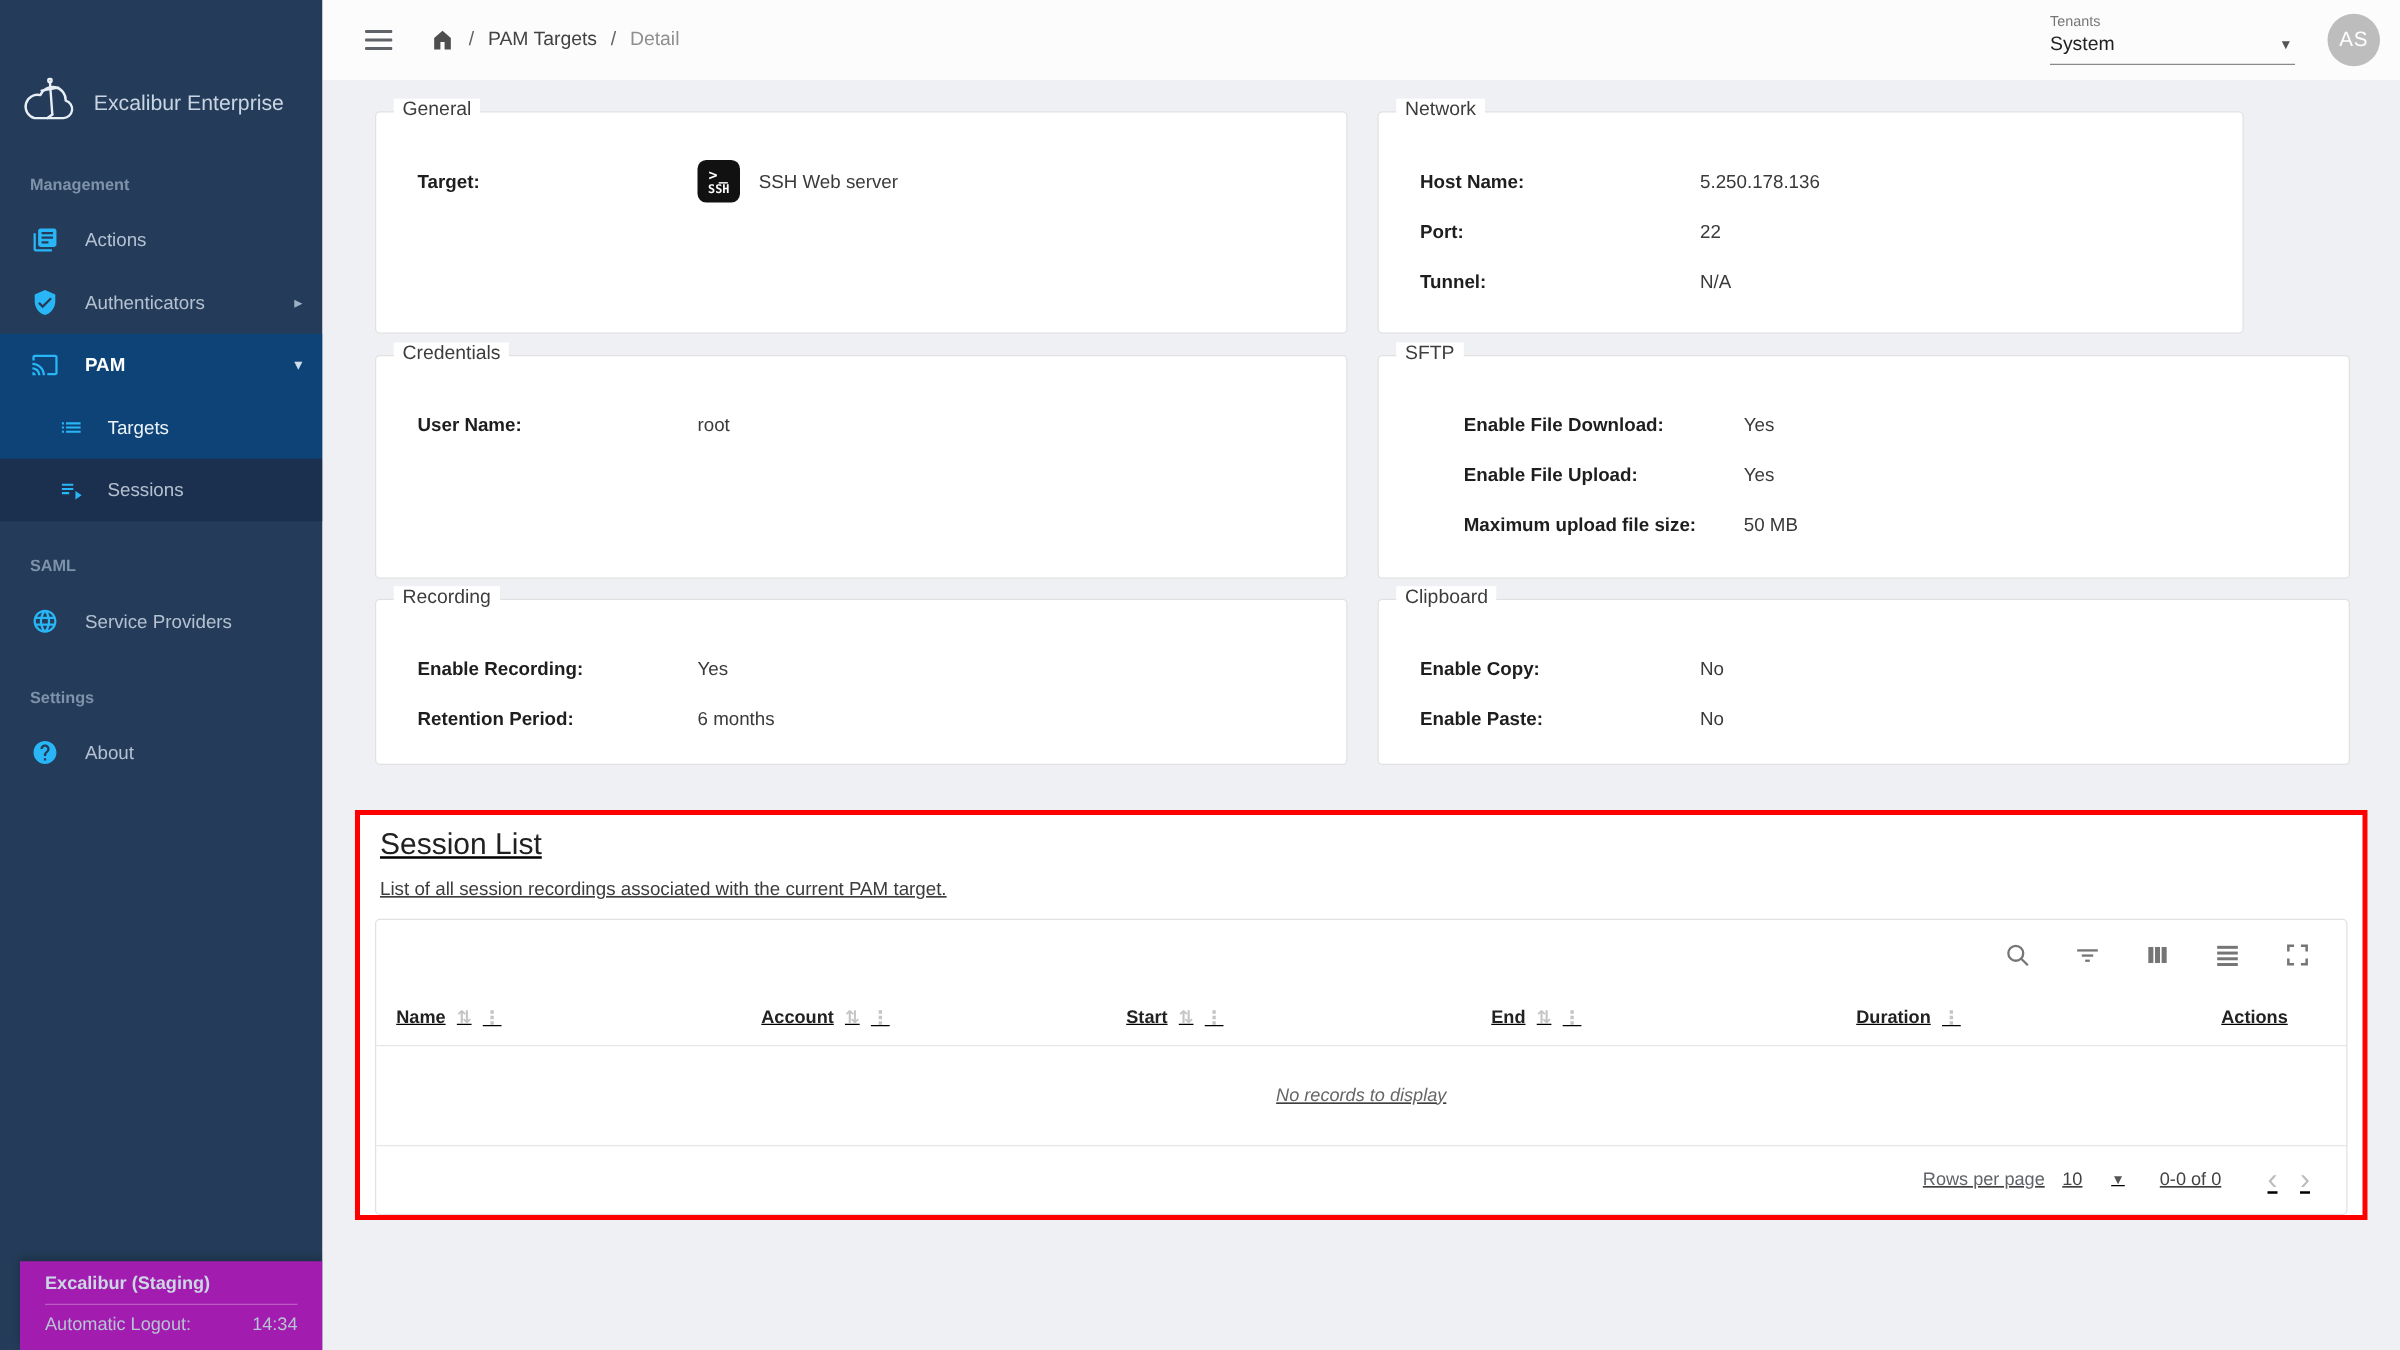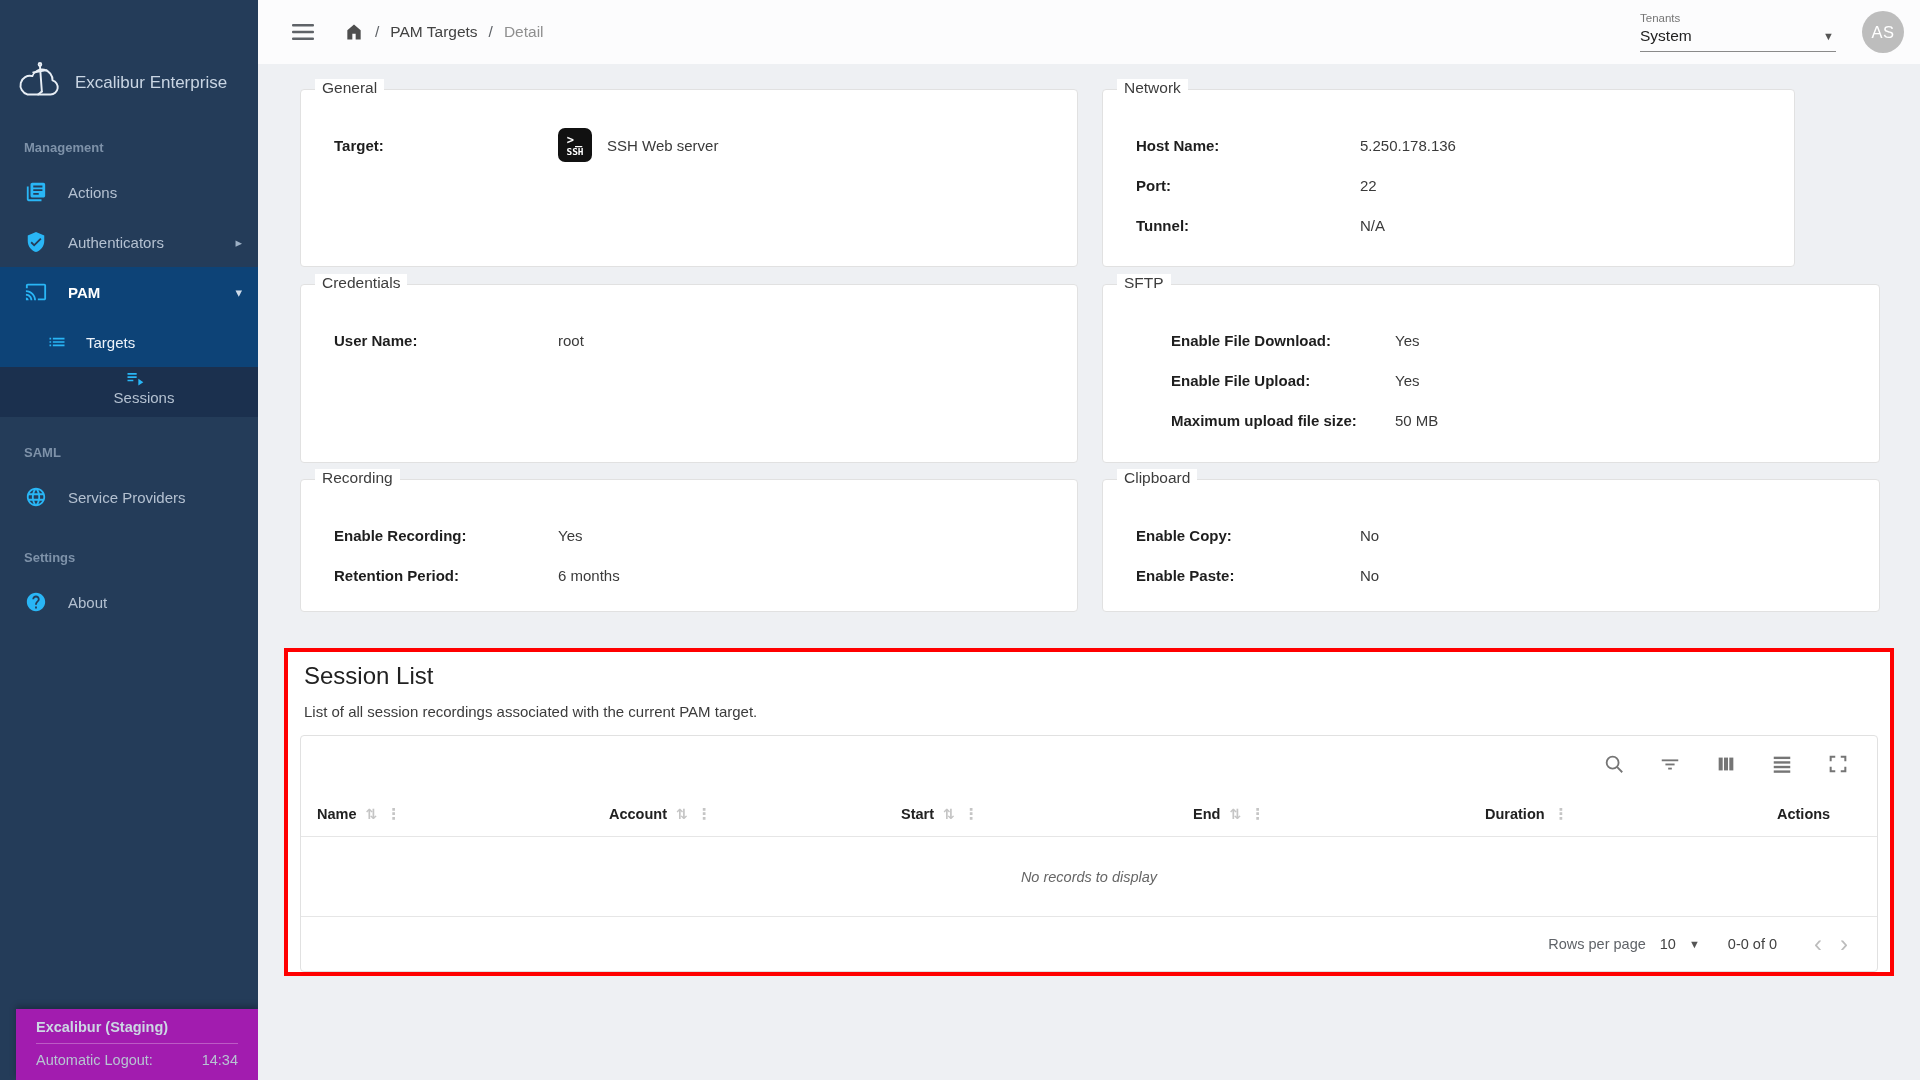--- a/index.html
+++ b/index.html
@@ -13,21 +13,21 @@
   .nav-section-label { padding:28px 0 12px 24px; font-size:13px; font-weight:700; color:#7e92a9; }
   .nav-item { height:50px; display:flex; align-items:center; padding:0 16px 0 24px; font-size:15px; color:#b4c1d1; cursor:pointer; }
   .nav-item .nicon { width:24px; height:24px; margin-right:20px; flex:0 0 auto; display:flex; align-items:center; justify-content:center; }
   .nav-item .nlabel { flex:1; }
   .chev { color:#9db0c5; font-size:13px; }
   .pam-group { background:#0d4377; }
   .nav-item.pam-parent { font-weight:700; color:#ffffff; }
   .nav-item.sub { padding-left:46px; }
   .nav-item.sub .nicon { width:22px; height:22px; margin-right:18px; }
   .nav-item.targets { color:#edf3fa; }
-  .nav-item.sessions { background:#1b304e;flex-direction:column; }
+  .nav-item.sessions { background:#1b304e; }
   #sidebar-footer { position:absolute; bottom:0; left:16px; right:0; background:#a21caf; padding:10px 20px 12px; box-shadow:0 -3px 6px rgba(0,0,0,0.25); }
   .sf-brand { font-weight:700; font-size:14.5px; color:#ccd7e3; padding-bottom:8px; border-bottom:1px solid rgba(255,255,255,.28); }
   .sf-row { display:flex; justify-content:space-between; margin-top:8px; font-size:14.5px; color:#b7c4d2; }
 
   
   #topbar { position:absolute; left:258px; top:0; right:0; height:64px; background:#fcfcfd; display:flex; align-items:center; }
   .burger { margin-left:34px; cursor:pointer; display:flex; }
   .breadcrumb { display:flex; align-items:center; gap:11px; margin-left:30px; font-size:15.5px; color:#5f6368; }
   .bc-current { color:#424242; }
   .bc-muted { color:#8f8f8f; }
@@ -53,34 +53,34 @@
   .ssh-badge .l2 { font-size:9.5px; font-weight:700; margin-top:1px; }
 
   .pos-general { left:42px; top:25px; width:778px; height:178px; }
   .pos-network { left:844px; top:25px; width:693px; height:178px; }
   .pos-credentials { left:42px; top:220px; width:778px; height:179px; }
   .pos-sftp { left:844px; top:220px; width:778px; height:179px;padding-left:35px; }
   .pos-recording { left:42px; top:415px; width:778px; height:133px; }
   .pos-clipboard { left:844px; top:415px; width:778px; height:133px; }
 
   
-  #session-panel { position:absolute; left:26px; top:584px; width:1610px; height:328px; background:#fff; border:4px solid #ff0000; padding:6px 12px 14px; }
+  #session-panel { position:absolute; left:26px; top:584px; width:1610px; height:328px; background:#fff; border:4px solid #ff0000; padding:6px 12px 14px;text-decoration:underline; }
   .sl-title { font-size:24px; font-weight:400; color:#212121; margin:4px 4px 0; }
   .sl-subtitle { font-size:15px; color:#3c3c3c; margin:13px 4px 0; }
   .sl-table-card { margin-top:15px; border:1px solid #e1e1e1; border-radius:4px; height:237px; display:flex; flex-direction:column; overflow:hidden; }
   .sl-toolbar { height:56px; display:flex; align-items:center; justify-content:flex-end; gap:34px; padding-right:28px; }
   .tool-icon { width:22px; height:22px; color:#757575; cursor:pointer; display:flex; }
   .sl-header { height:44px; display:grid; grid-template-columns:292px 292px 292px 292px 292px 1fr; align-items:center; padding:0 16px; font-size:14.5px; font-weight:700; color:#212121; }
   .hcell { display:flex; align-items:center; gap:9px; cursor:pointer; }
   .hcell.actions { justify-content:flex-end; padding-right:40px; cursor:default; }
   .sort-glyph { font-family:"DejaVu Sans",sans-serif; color:#c5c5c5; font-size:14px; }
   .kebab { font-family:"DejaVu Sans",sans-serif; color:#c5c5c5; font-size:15px; cursor:pointer; }
   .sl-empty { flex:1; display:flex; align-items:center; justify-content:center; font-style:italic; color:#666; font-size:14.5px; border-top:1px solid #e6e6e6; border-bottom:1px solid #e6e6e6; }
   .sl-pagination { height:54px; display:flex; align-items:center; justify-content:flex-end; font-size:14.5px; color:#5f6368; padding-right:20px; }
-  .rpp-select { display:flex; align-items:center; gap:13px; margin-left:14px; color:#424242; cursor:pointer; }
+  .rpp-select { display:flex; align-items:center; gap:23px; margin-left:14px; color:#424242; cursor:pointer; }
   .range-text { margin-left:28px; color:#424242; }
   .page-chev { font-size:24px; color:#bcbcbc; width:26px; text-align:center; cursor:pointer; line-height:1; }
   .page-chev.prev { margin-left:28px; }
 </style>
 </head>
 <body>
 
 <nav id="sidebar">
   <div class="brand">
     <span style="display:flex;">

